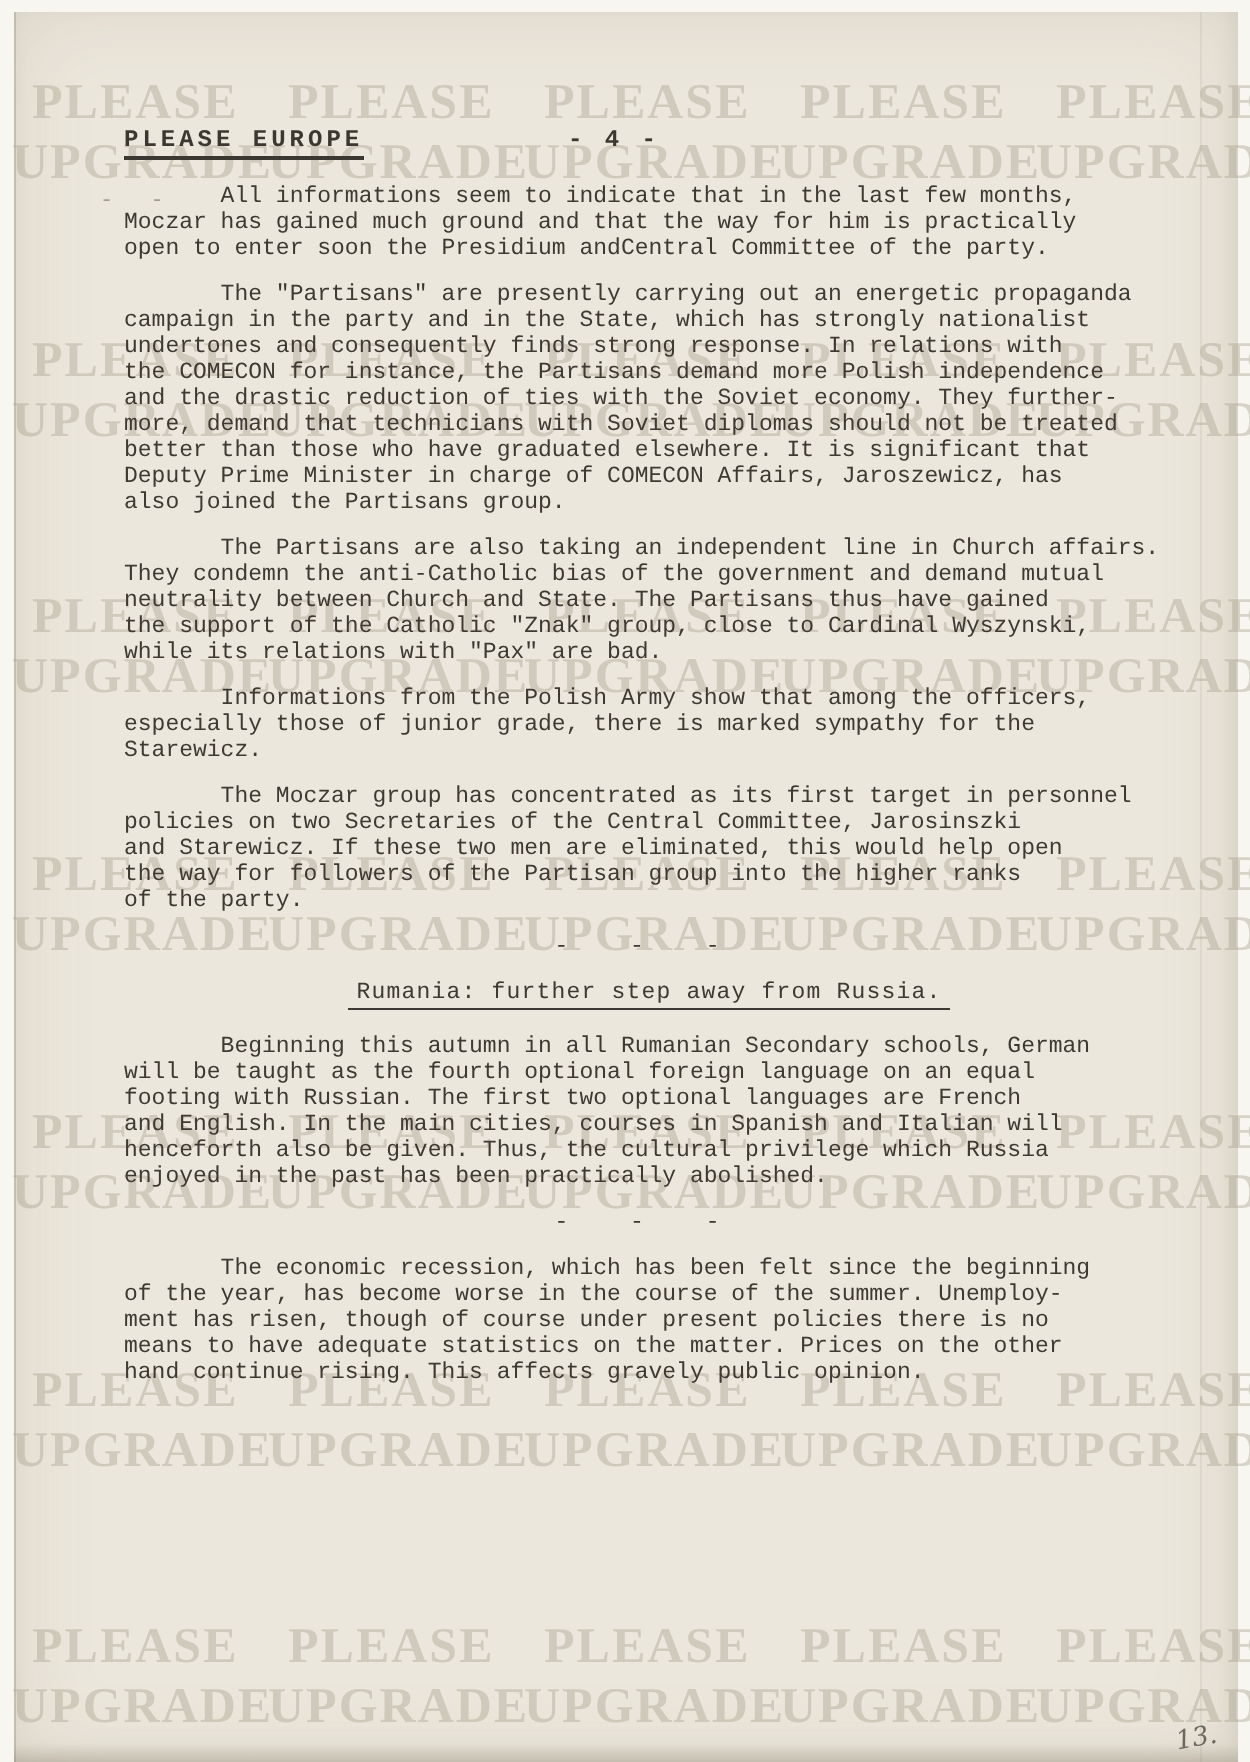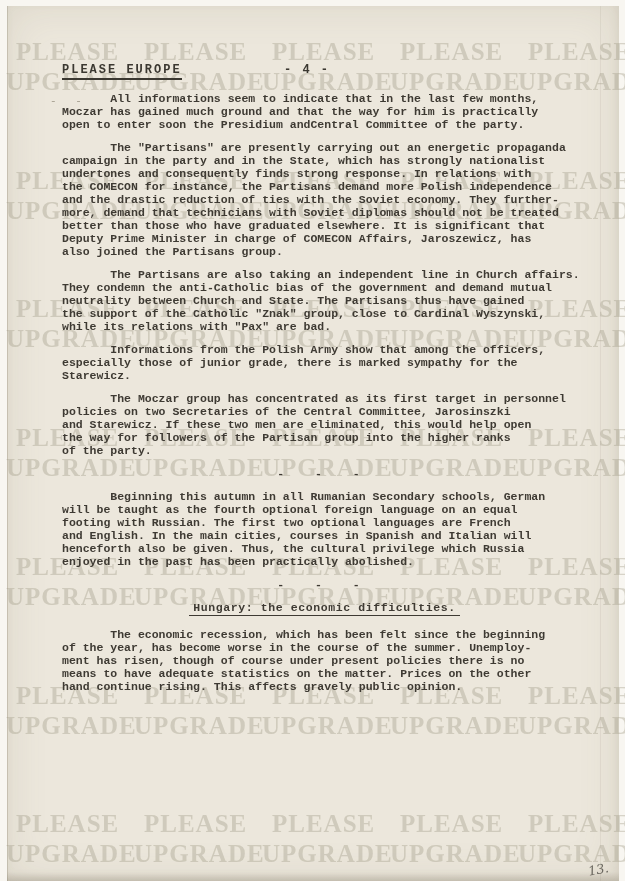--- a/index.html
+++ b/index.html
@@ -52,21 +52,21 @@
     font-size:12px;font-weight:bold;letter-spacing:2px;
     color:#3b3831;
   }
   .margin-pencil{
     position:absolute;left:50px;top:95px;
     font-size:11px;color:rgba(140,132,116,0.75);
     letter-spacing:6px;
   }
   .doc-body{
     position:absolute;left:62px;top:92px;width:525px;
-    font-size:11.5px;line-height:13px;font-weight:bold;
+    font-size:11.5px;line-height:13px;font-weight:normal;
     color:#3e3a33;
   }
   .para{
     white-space:pre;
     margin:0 0 10px 0;
   }
   .sep{
     text-align:center;
     letter-spacing:12px;
     margin:8px 0 10px 0;
@@ -196,28 +196,28 @@
 while its relations with "Pax" are bad.</div>
       <div class="para">       Informations from the Polish Army show that among the officers,
 especially those of junior grade, there is marked sympathy for the
 Starewicz.</div>
       <div class="para">       The Moczar group has concentrated as its first target in personnel
 policies on two Secretaries of the Central Committee, Jarosinszki
 and Starewicz. If these two men are eliminated, this would help open
 the way for followers of the Partisan group into the higher ranks
 of the party.</div>
       <div class="sep">-  -  -</div>
+      <div class="heading"><span>Rumania: further step  away from Russia.</span></div>
       <div class="para">       Beginning this autumn in all Rumanian Secondary schools, German
 will be taught as the fourth optional foreign language on an equal
 footing with Russian. The first two optional languages are French
 and English. In the main cities, courses in Spanish and Italian will
 henceforth also be given. Thus, the cultural privilege which Russia
 enjoyed in the past has been practically abolished.</div>
       <div class="sep">-  -  -</div>
-      <div class="heading"><span>Hungary: the economic difficulties.</span></div>
       <div class="para">       The economic recession, which has been felt since the beginning
 of the year, has become worse in the course of the summer. Unemploy-
 ment has risen, though of course under present policies there is no
 means to have adequate statistics on the matter. Prices on the other
 hand continue rising. This affects gravely public opinion.</div>
     </div>
 
   <div class="corner-note">13.</div>
 
   <div class="bottom-shadow"></div>

